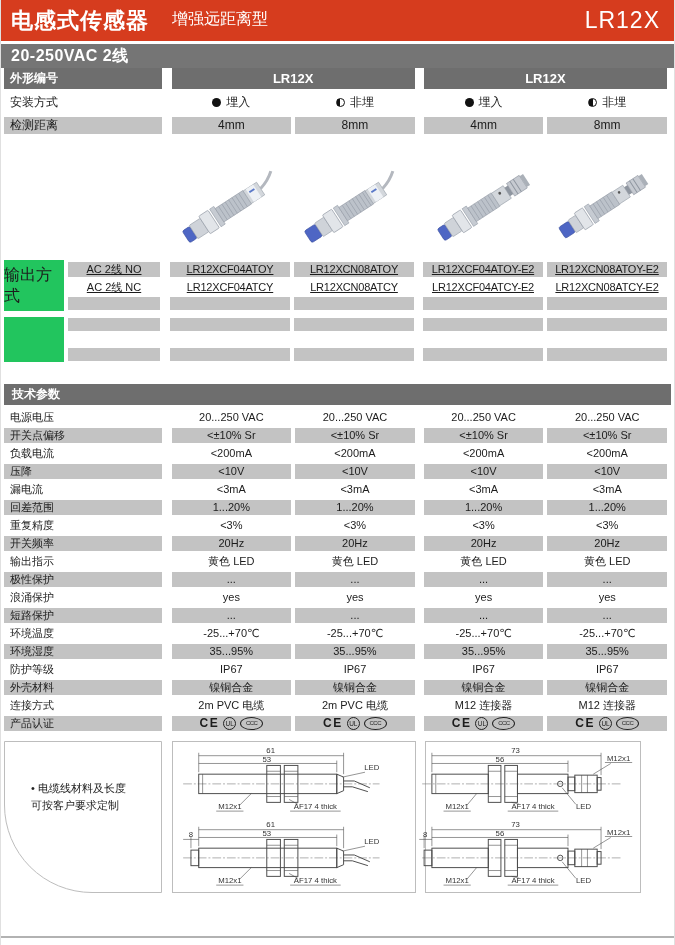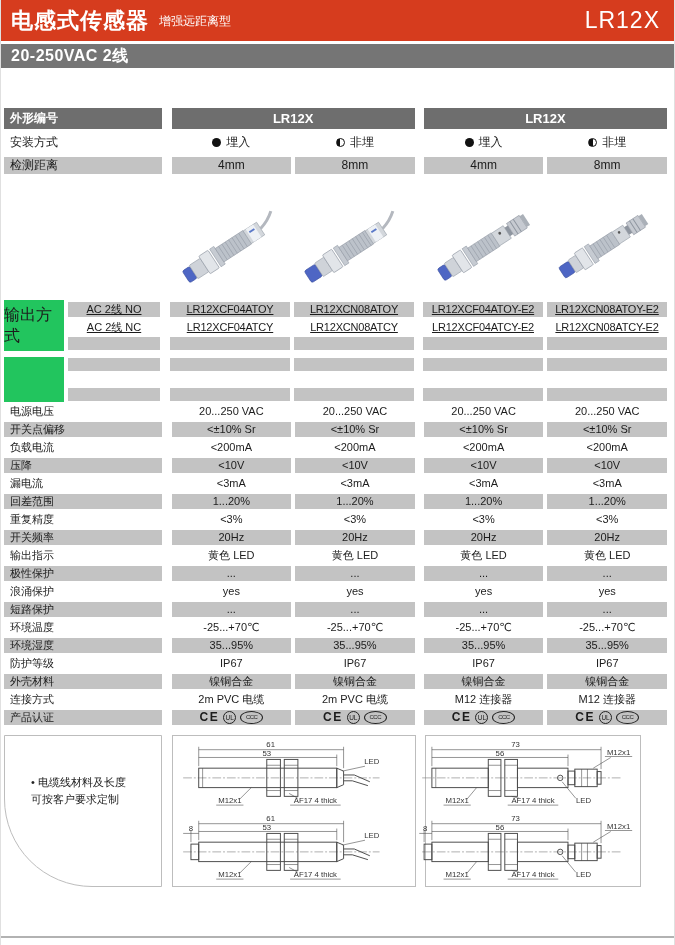--- a/index.html
+++ b/index.html
@@ -3,32 +3,32 @@
 <meta charset="utf-8">
 <style>
   html,body{margin:0;padding:0;background:#fff;}
   body{width:675px;height:945px;font-family:"Liberation Sans","DejaVu Sans",sans-serif;color:#1c1c1c;}
   .page{position:relative;width:675px;height:945px;box-sizing:border-box;background:#fff;
         border-left:1px solid #e0e0e0;border-right:1px solid #e0e0e0;overflow:hidden;}
   
   .topbar{height:41px;background:#D63C1E;color:#fff;display:flex;align-items:center;justify-content:space-between;padding:0 14px 0 10px;}
   .topbar .lft{display:flex;align-items:flex-end;}
   .title{font-size:22px;font-weight:bold;letter-spacing:1px;line-height:1;}
-  .subtitle{font-size:12px;margin-left:10px;padding-bottom:2px;}
+  .subtitle{font-size:16px;margin-left:23px;padding-bottom:2px;}
   .model{font-size:23px;font-weight:500;letter-spacing:1px;}
   .subbar{margin-top:3px;height:24px;background:#757575;color:#fff;font-size:16px;font-weight:600;display:flex;align-items:center;padding-left:10px;letter-spacing:.5px;}
   
   .content{padding:0 3px;}
   .trow{display:flex;align-items:center;}
   .cl{width:158px;margin-right:10px;box-sizing:border-box;padding-left:6px;}
   .cd{width:120px;margin-right:4px;text-align:center;box-sizing:border-box;}
   .cd.g{margin-left:5px;}
   .bar{background:#C3C3C3;}
   
-  .hdr{margin-top:40px;height:21px;}
+  .hdr{height:21px;}
   .hdr .cl{background:#6E6E6E;color:#fff;font-weight:bold;font-size:12px;height:21px;line-height:21px;}
   .sp2{width:244px;background:#6E6E6E;color:#fff;text-align:center;font-weight:bold;font-size:13px;height:21px;line-height:21px;margin-right:4px;}
   .sp2.g{margin-left:5px;}
   
   .mount{height:26px;font-size:12px;}
   .ic{display:inline-block;width:9px;height:9px;border-radius:50%;margin-right:5px;vertical-align:-1px;box-sizing:border-box;}
   .ic.full{background:#121212;}
   .ic.half{border:1px solid #121212;background:linear-gradient(90deg,#121212 50%,#fff 50%);}
   .dist{height:20px;font-size:12px;}
   .dist .cl,.dist .cd{height:17px;line-height:17px;}
@@ -222,20 +222,21 @@
           <div class="csub bar"></div>
           <div class="cd bar"></div>
           <div class="cd bar"></div>
           <div class="cd bar g"></div>
           <div class="cd bar"></div>
         </div>
       </div>
     </div>
   </div>
 
+  <div class="tech-hdr">技术参数</div>
   <div class="content">
 
     <div class="trow tr">
         <div class="cl">电源电压</div>
         <div class="cd">20...250 VAC</div>
         <div class="cd">20...250 VAC</div>
         <div class="cd g">20...250 VAC</div>
         <div class="cd">20...250 VAC</div>
       </div>
 

